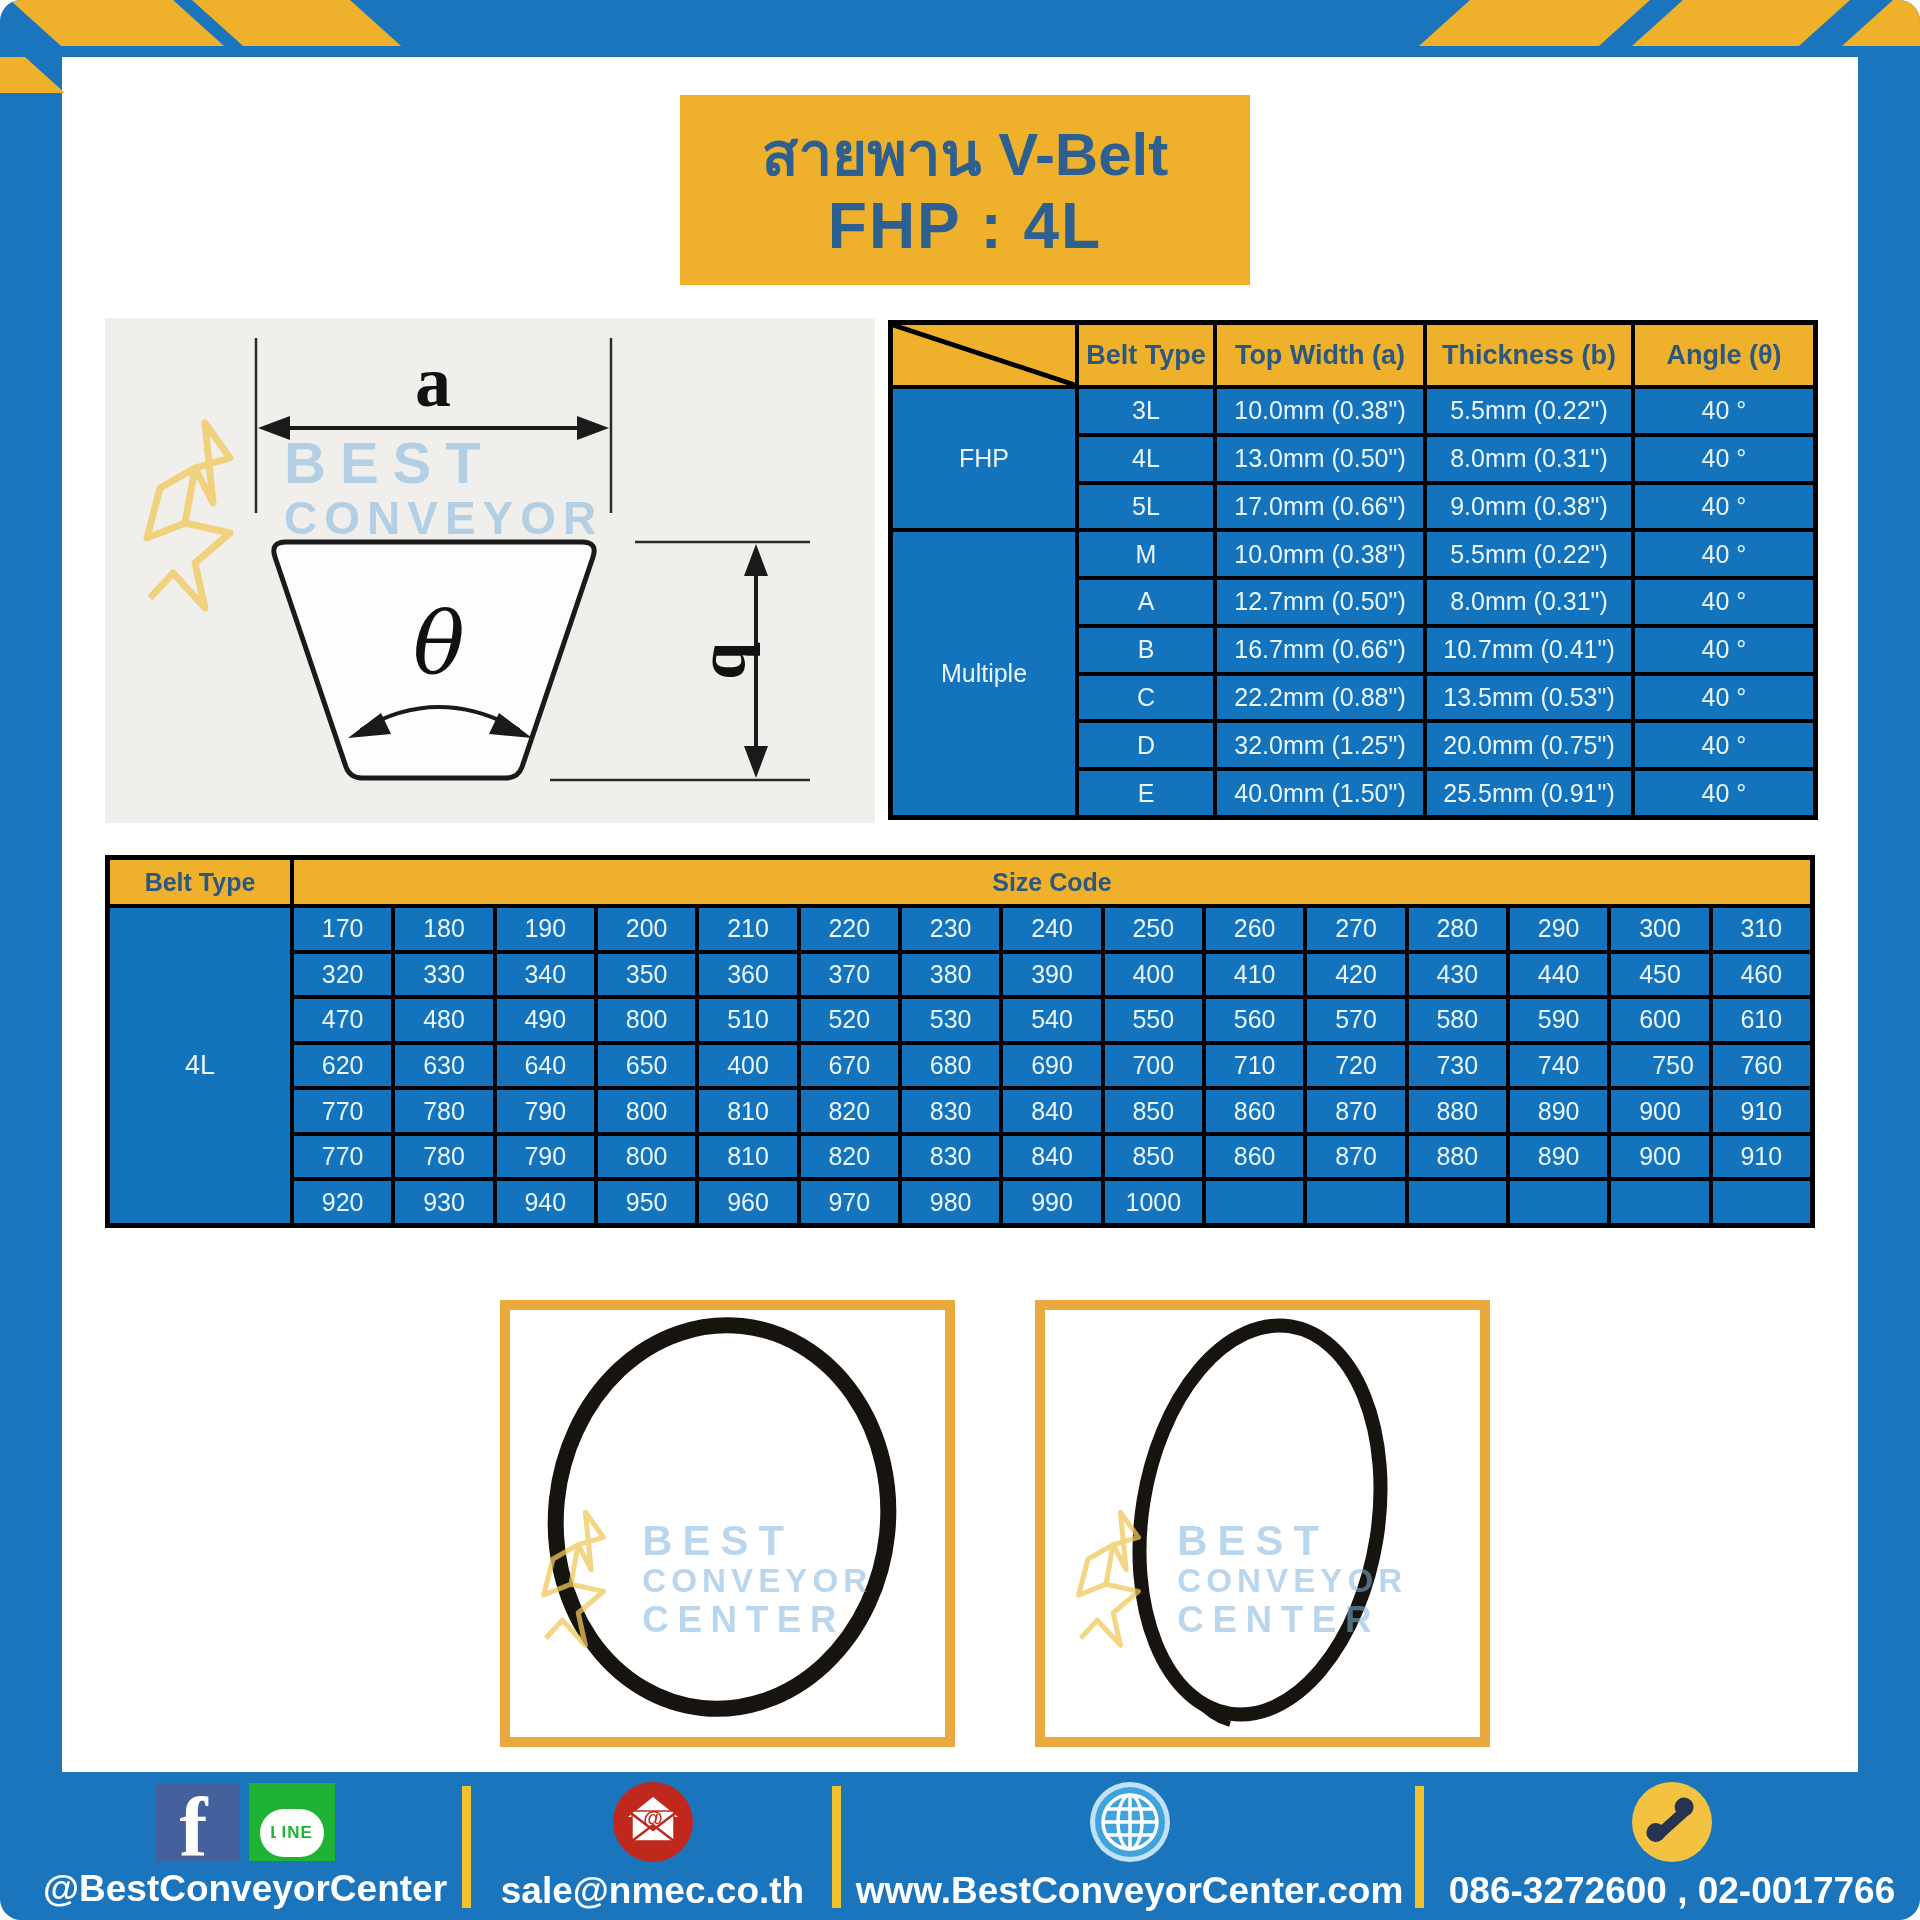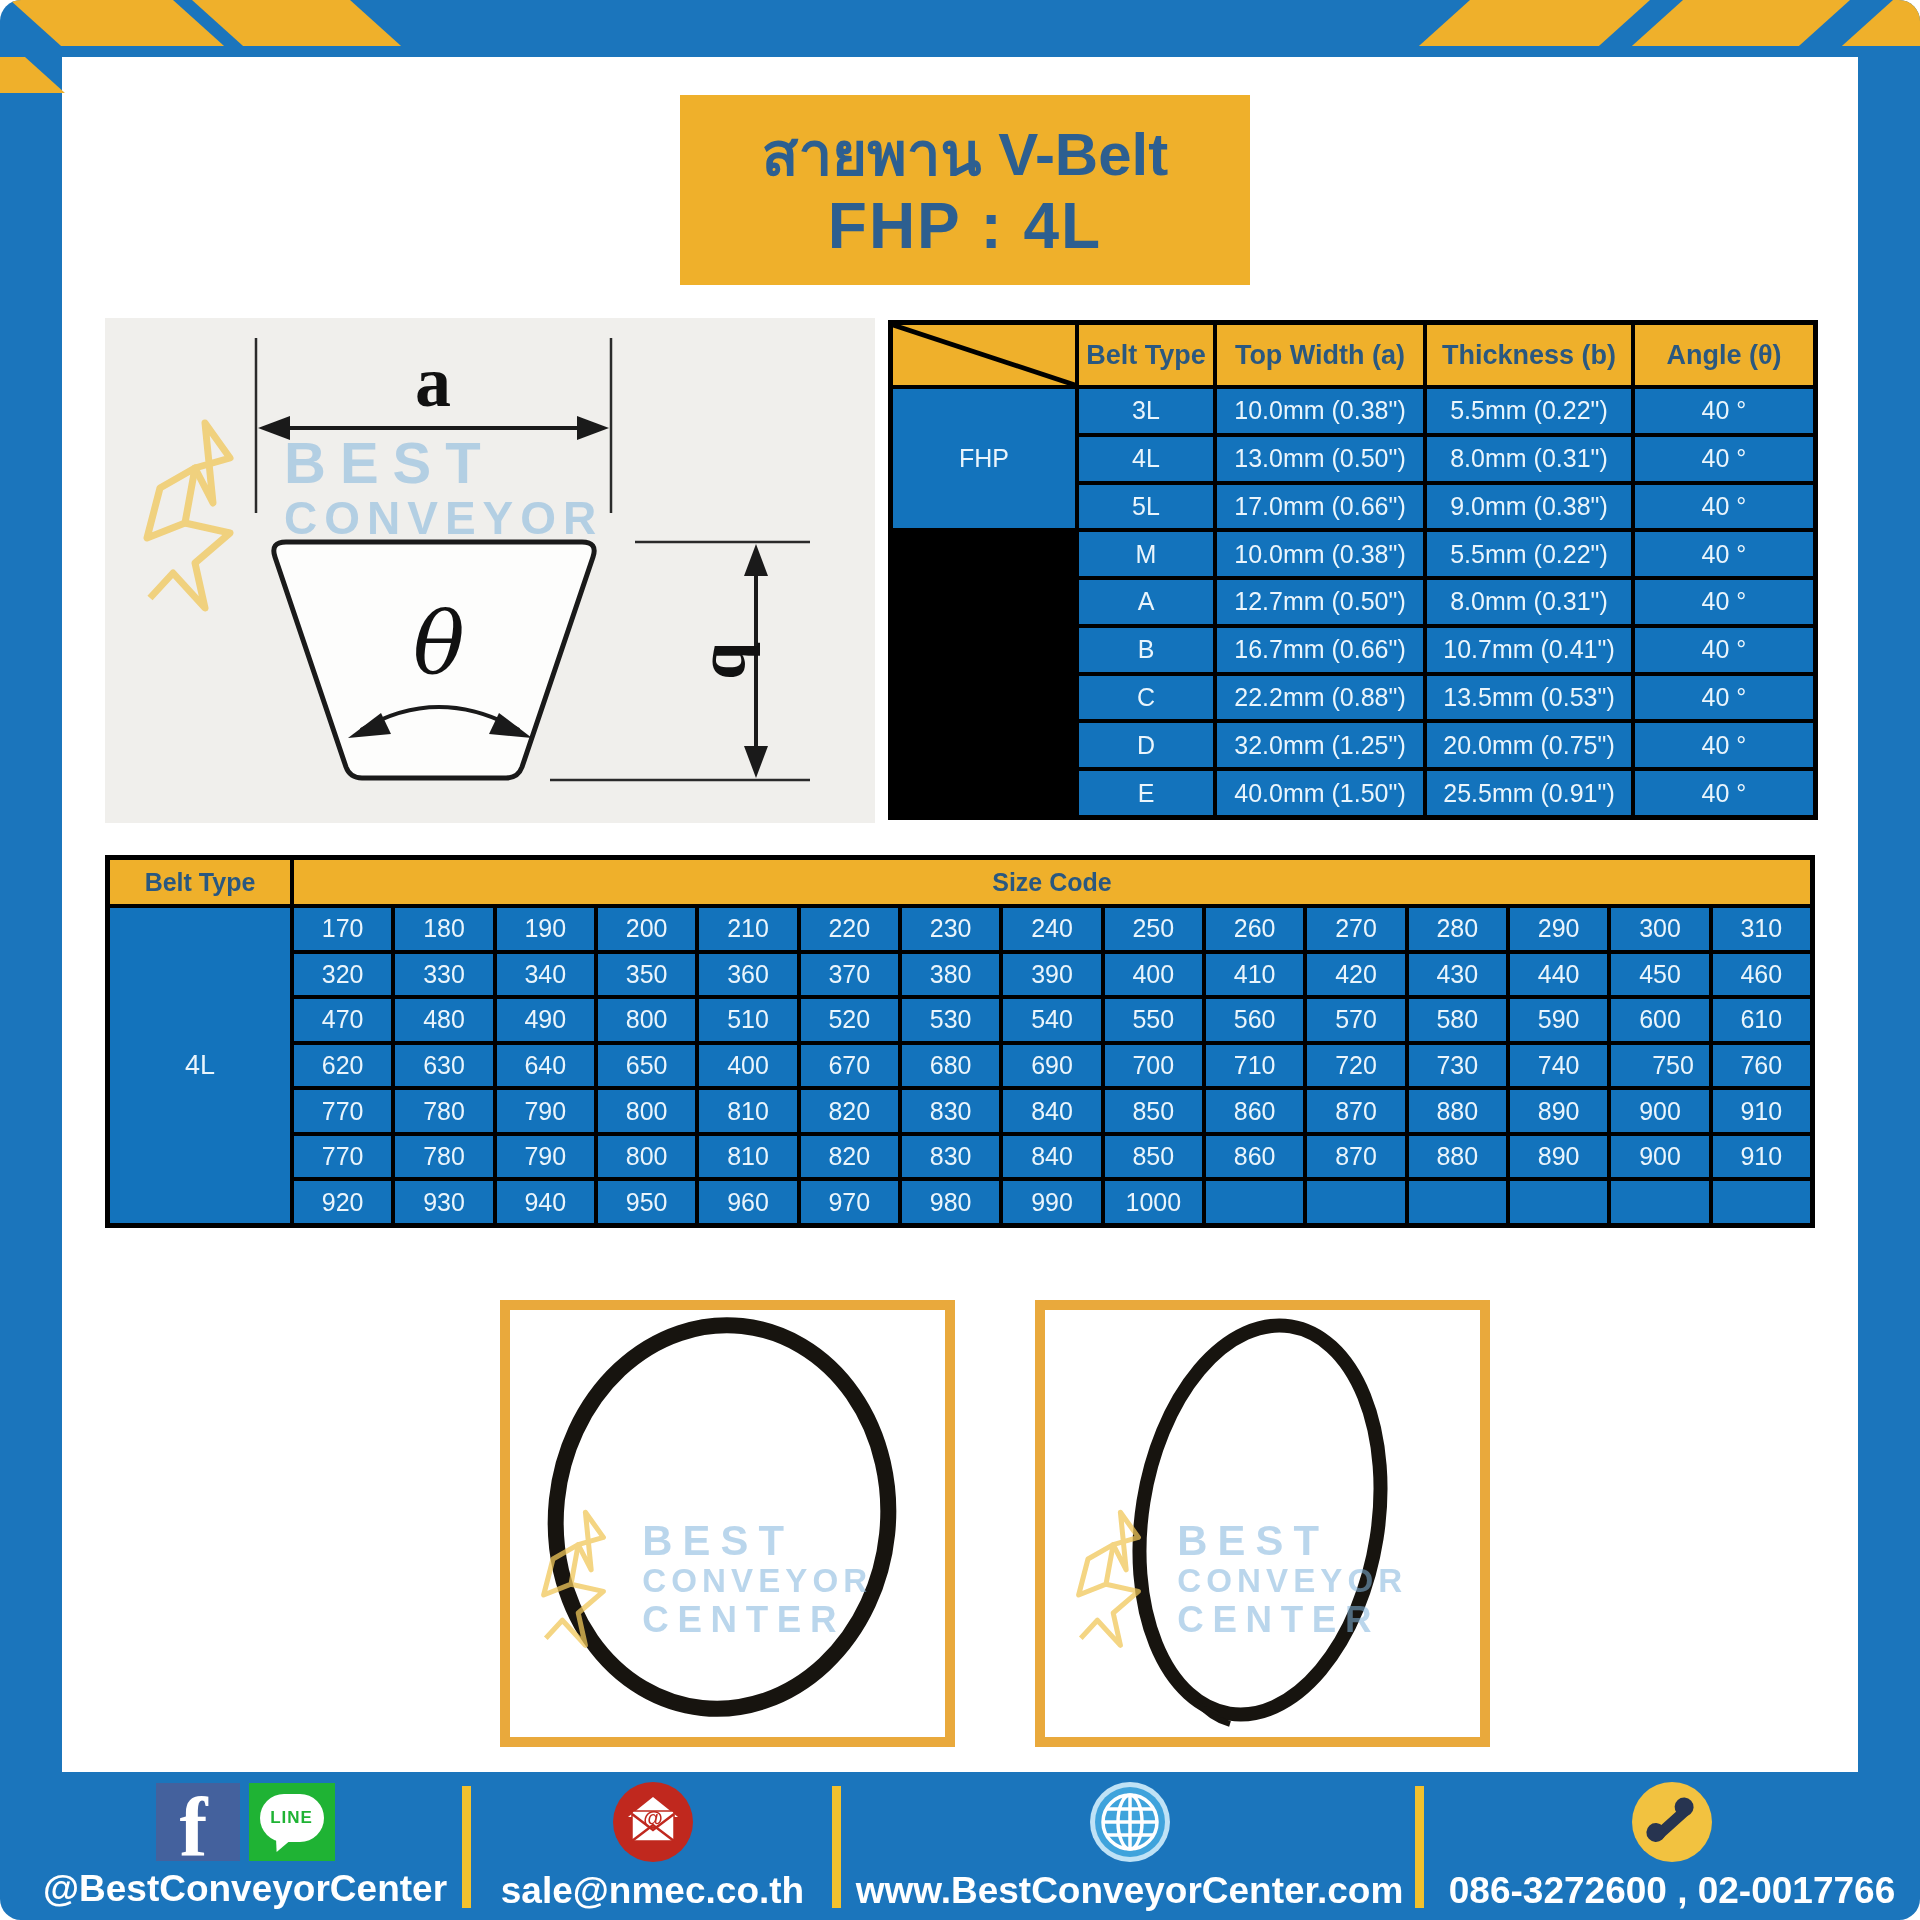--- a/index.html
+++ b/index.html
@@ -53,21 +53,21 @@
   .footer{position:absolute;left:0;top:1772px;width:1920px;height:148px;background:#1b75bc;}
   .f-sec{position:absolute;top:0;height:100%;display:flex;flex-direction:column;
          align-items:center;justify-content:center;gap:7px;}
   .f-label{color:#fff;font-weight:bold;font-size:37px;white-space:nowrap;}
   .f-div{position:absolute;top:14px;width:9px;height:122px;background:#f2c12e;}
   .icon-row{display:flex;gap:9px;align-items:center;}
   .fb-icon{width:84px;height:78px;background:#44619d;position:relative;overflow:hidden;}
   .fb-icon span{position:absolute;left:24px;top:-4px;color:#fff;font-size:84px;font-weight:bold;
                 font-family:"Liberation Serif",serif;}
   .line-icon{width:86px;height:78px;background:#1fb334;position:relative;}
-  .line-bubble{position:absolute;left:11px;top:11px;width:64px;height:48px;background:#fff;
+  .line-bubble{position:absolute;left:11px;top:26px;width:64px;height:48px;background:#fff;
                border-radius:26px;display:flex;align-items:center;justify-content:center;}
   .line-bubble span{color:#1fb334;font-weight:bold;font-size:17px;letter-spacing:1px;}
   .line-tail{position:absolute;left:24px;top:54px;width:0;height:0;border-left:6px solid transparent;
              border-right:10px solid transparent;border-top:16px solid #fff;transform:rotate(18deg);}
 </style>
 </head>
 <body>
 
 <div class="page">
 
@@ -146,20 +146,21 @@
       <div class="cell" style="grid-area: 2 / 4;">5.5mm (0.22")</div>
       <div class="cell" style="grid-area: 2 / 5;">40 °</div>
       <div class="cell" style="grid-area: 3 / 2;">4L</div>
       <div class="cell" style="grid-area: 3 / 3;">13.0mm (0.50")</div>
       <div class="cell" style="grid-area: 3 / 4;">8.0mm (0.31")</div>
       <div class="cell" style="grid-area: 3 / 5;">40 °</div>
       <div class="cell" style="grid-area: 4 / 2;">5L</div>
       <div class="cell" style="grid-area: 4 / 3;">17.0mm (0.66")</div>
       <div class="cell" style="grid-area: 4 / 4;">9.0mm (0.38")</div>
       <div class="cell" style="grid-area: 4 / 5;">40 °</div>
+      <div class="cell" style="grid-area: 5 / 1 / span 6;">Multiple</div>
       <div class="cell" style="grid-area: 5 / 2;">M</div>
       <div class="cell" style="grid-area: 5 / 3;">10.0mm (0.38")</div>
       <div class="cell" style="grid-area: 5 / 4;">5.5mm (0.22")</div>
       <div class="cell" style="grid-area: 5 / 5;">40 °</div>
       <div class="cell" style="grid-area: 6 / 2;">A</div>
       <div class="cell" style="grid-area: 6 / 3;">12.7mm (0.50")</div>
       <div class="cell" style="grid-area: 6 / 4;">8.0mm (0.31")</div>
       <div class="cell" style="grid-area: 6 / 5;">40 °</div>
       <div class="cell" style="grid-area: 7 / 2;">B</div>
       <div class="cell" style="grid-area: 7 / 3;">16.7mm (0.66")</div>

